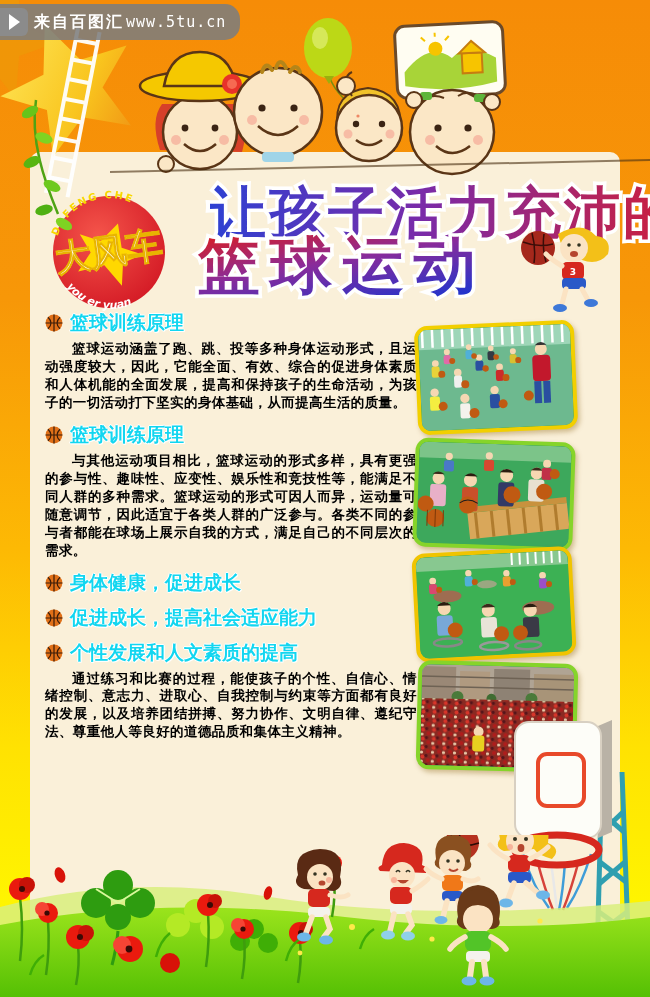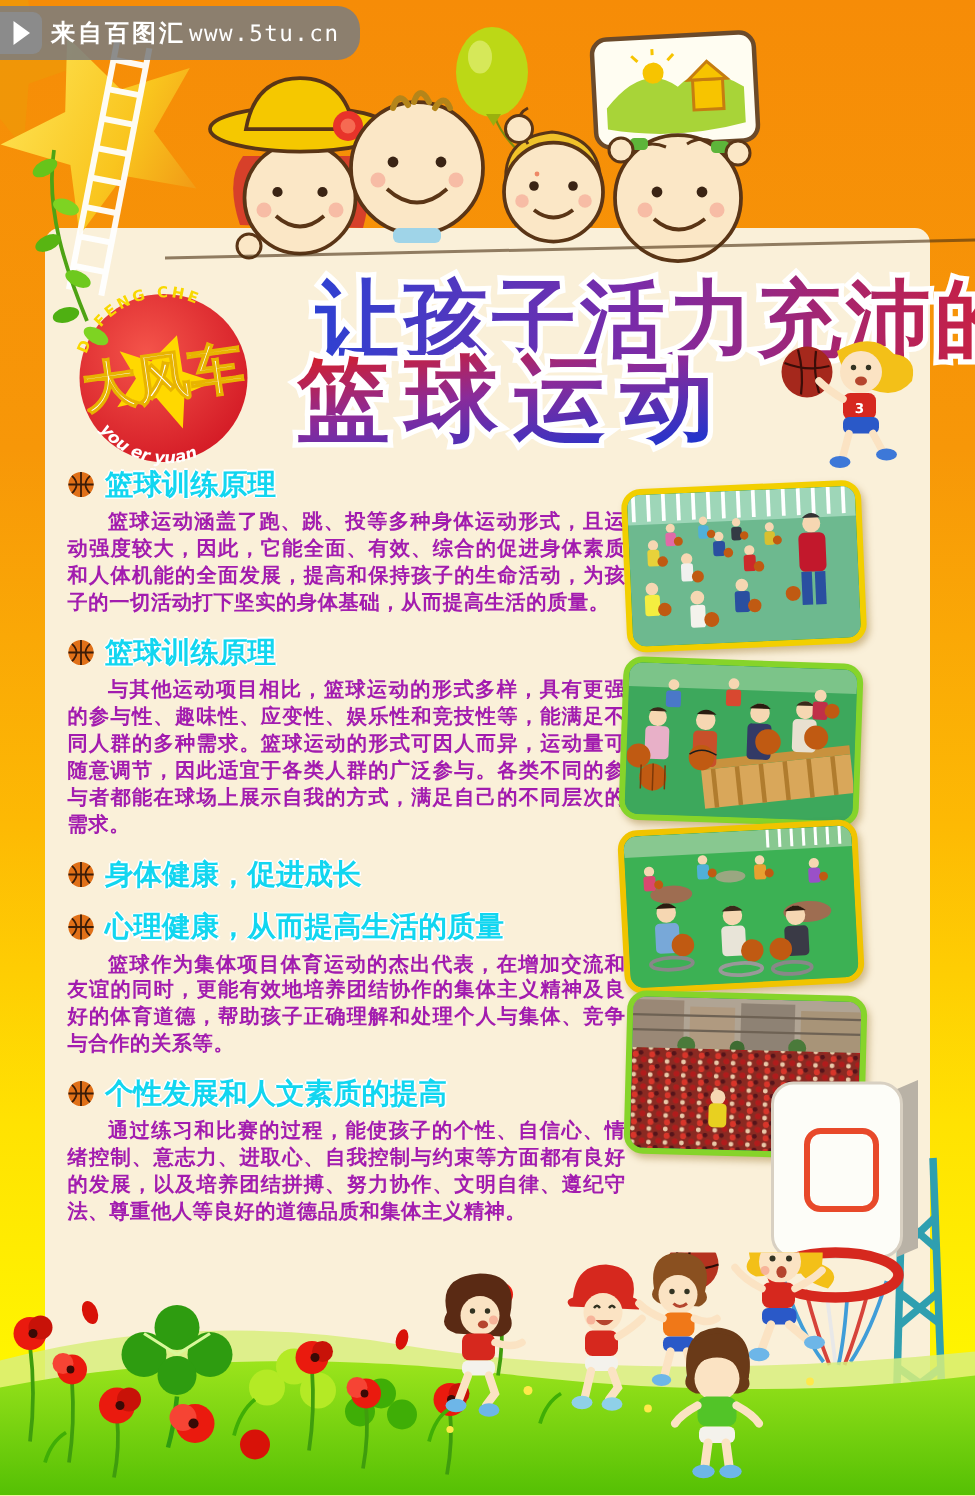--- a/index.html
+++ b/index.html
@@ -27,21 +27,21 @@
   .title1 .grad{background-image:linear-gradient(90deg,#2e41d2 0%,#7a2ba8 45%,#d01f38 100%);}
   .title2{left:168px;top:72px;font-size:62px;letter-spacing:10px;}
   .title2 .grad{background-image:linear-gradient(170deg,#d01f2f 10%,#8a2b9a 45%,#2334cc 90%);}
   .logo{position:absolute;left:2px;top:30px;z-index:6;}
   .girl-fig{position:absolute;left:486px;top:64px;z-index:6;}
   
   .content{position:absolute;left:15px;top:158px;width:372px;z-index:5;}
   .section{margin-bottom:9px;}
   .sec-head{display:flex;align-items:center;gap:7px;font-size:19px;font-weight:bold;color:#12d6f0;
     text-shadow:-1px 0 #fff,1px 0 #fff,0 -1px #fff,0 1px #fff,1px 1px #fff;}
-  .sec-body{margin:4px 0 10px;font-size:13.5px;font-weight:bold;line-height:1.33;color:#a21caf;
+  .sec-body{margin:4px 0 10px;font-size:13.5px;font-weight:bold;line-height:1.33;color:#000000;
     text-indent:2em;text-align:justify;letter-spacing:.4px;}
   
   .photo{position:absolute;width:152px;height:101px;border:4px solid;border-radius:13px;overflow:hidden;
     box-shadow:2px 3px 5px rgba(130,85,0,.35);z-index:5;background:#3da85c;}
   .photo svg{display:block;}
   .photo1{left:386px;top:171px;transform:rotate(-2.5deg);border-color:#f2cf00;}
   .photo2{left:384px;top:288px;transform:rotate(2deg);border-color:#86d42a;}
   .photo3{left:384px;top:398px;transform:rotate(-3deg);border-color:#f0c400;}
   .photo4{left:387px;top:510px;transform:rotate(1.5deg);border-color:#86d42a;}
   
@@ -241,23 +241,22 @@
             </svg>
           <span>身体健康，促进成长</span>
         </div>
       </div>
       <div class="section">
         <div class="sec-head">
           <svg width="18" height="18" viewBox="0 0 18 18">
               <circle cx="9" cy="9" r="8.4" fill="#e07018"></circle>
               <path d="M9,.6 V17.4 M.6,9 H17.4 M3,3.2 Q9,9 3,14.8 M15,3.2 Q9,9 15,14.8" stroke="#3a1c08" stroke-width="1.2" fill="none"></path>
             </svg>
-          <span>心理健康，从而提高生活的质量</span>
+          <span>促进成长，提高社会适应能力</span>
         </div>
-        <p class="sec-body">篮球作为集体项目体育运动的杰出代表，在增加交流和友谊的同时，更能有效地培养团结协作的集体主义精神及良好的体育道德，帮助孩子正确理解和处理个人与集体、竞争与合作的关系等。</p>
       </div>
       <div class="section">
         <div class="sec-head">
           <svg width="18" height="18" viewBox="0 0 18 18">
               <circle cx="9" cy="9" r="8.4" fill="#e07018"></circle>
               <path d="M9,.6 V17.4 M.6,9 H17.4 M3,3.2 Q9,9 3,14.8 M15,3.2 Q9,9 15,14.8" stroke="#3a1c08" stroke-width="1.2" fill="none"></path>
             </svg>
           <span>个性发展和人文素质的提高</span>
         </div>
         <p class="sec-body">通过练习和比赛的过程，能使孩子的个性、自信心、情绪控制、意志力、进取心、自我控制与约束等方面都有良好的发展，以及培养团结拼搏、努力协作、文明自律、遵纪守法、尊重他人等良好的道德品质和集体主义精神。</p>

